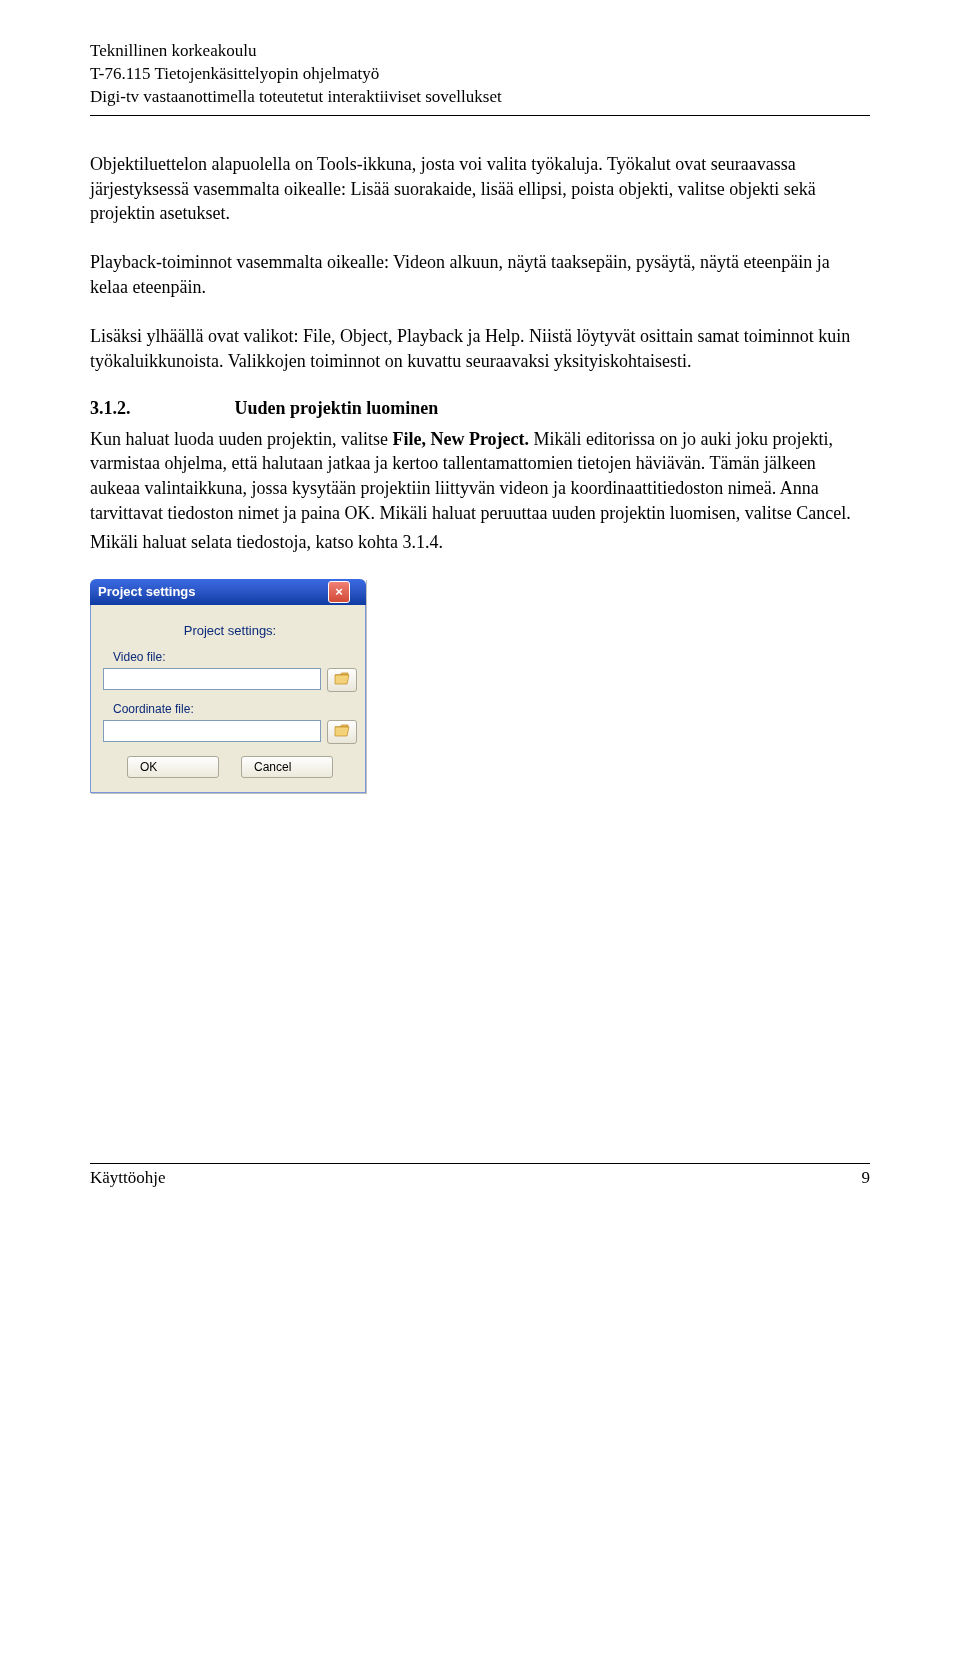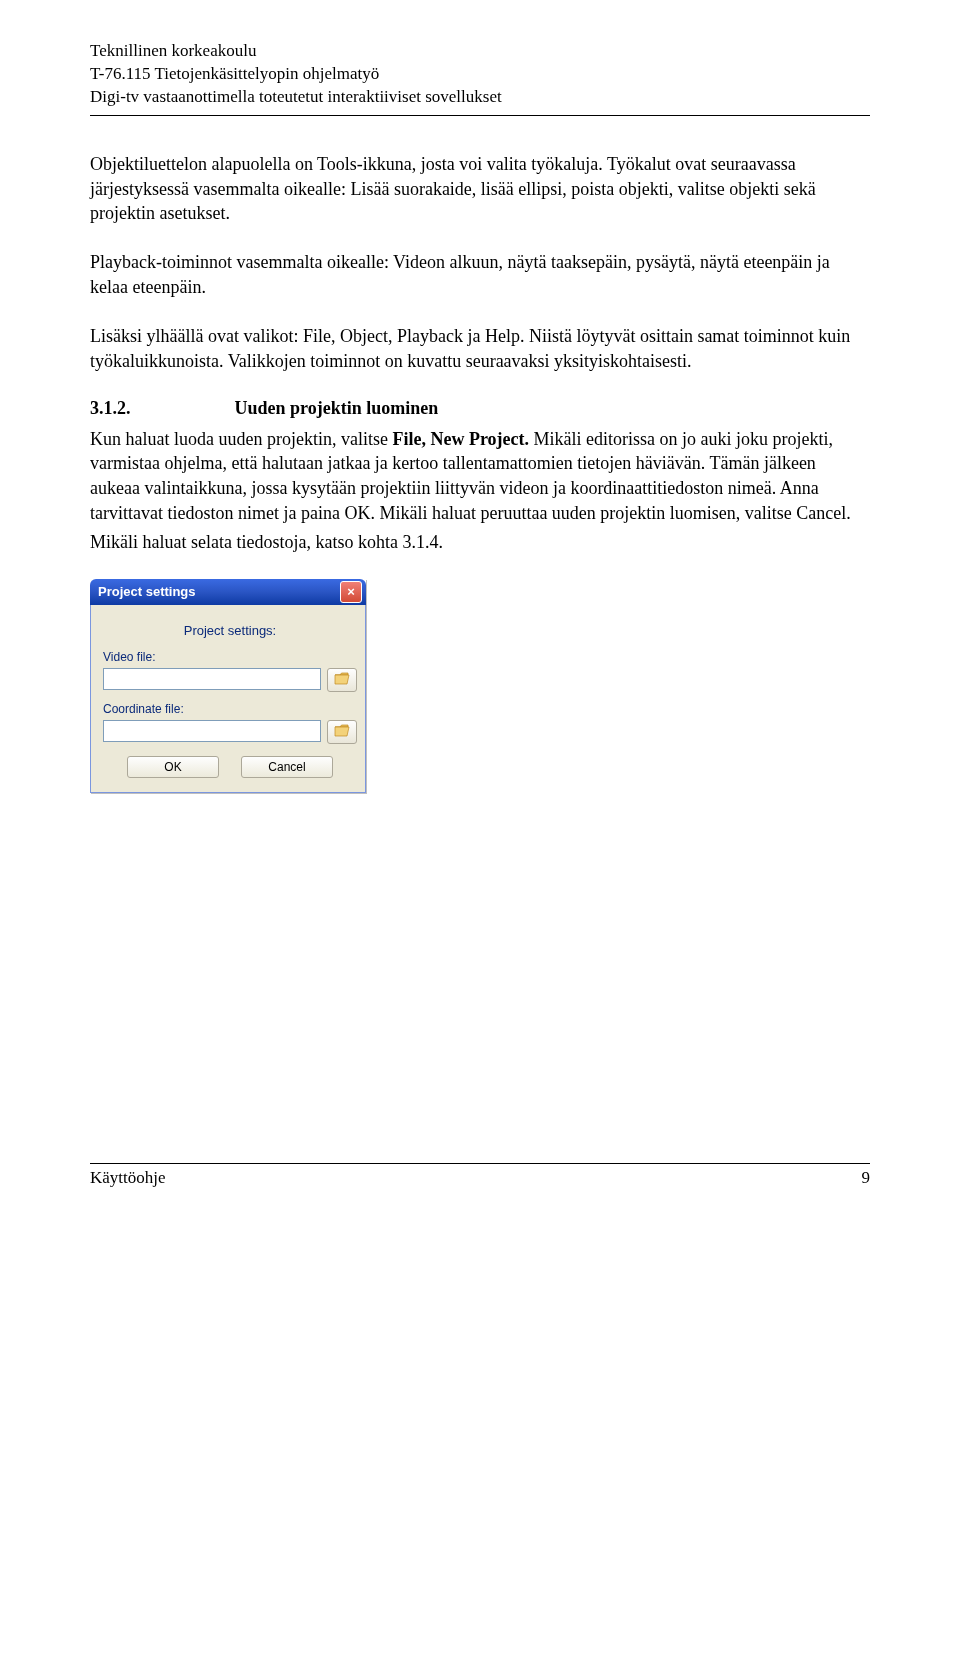--- a/index.html
+++ b/index.html
@@ -53,21 +53,21 @@
     font-size: 12px;
     color: #000;
     box-shadow: 1px 1px 0 rgba(0,0,0,0.25);
   }
   .titlebar {
     height: 26px;
     background: linear-gradient(to bottom, #3a6ae2 0%, #2a55c4 50%, #0e3aa3 100%);
     color: #fff;
     display: flex;
     align-items: center;
-    padding: 0 4px 0 8px;
+    padding: 0 16px 0 8px;
     border-radius: 6px 6px 0 0;
     font-weight: bold;
     font-size: 13px;
   }
   .titlebar .title-text { flex: 1; }
   .close-btn {
     width: 20px; height: 20px;
     background: linear-gradient(to bottom,#f08076,#d24a36);
     border: 1px solid #fff;
     border-radius: 3px;
@@ -87,21 +87,21 @@
   .ps-heading {
     text-align: center;
     color: #0b2a7a;
     font-weight: normal;
     margin: 4px 0 12px 0;
     font-size: 13px;
   }
   .field-label {
     color: #0b2a7a;
     font-size: 12px;
-    margin: 2px 0 4px 0;
+    margin: 2px 0 4px 10px;
   }
   .field-row {
     display: flex;
     align-items: stretch;
     gap: 6px;
     margin-bottom: 10px;
   }
   .text-input {
     flex: 1;
     background: #fff;
@@ -125,21 +125,20 @@
     justify-content:center;
     gap: 22px;
     margin-top: 12px;
   }
   .win-btn {
     min-width: 66px;
     padding: 3px 12px;
     background: linear-gradient(to bottom,#fefefe,#eceadb);
     border: 1px solid #aca899;
     border-radius: 3px;
-    text-align: center;
     cursor: pointer;
     font-size: 12px;
   }
 
   
   .footer {
     position: absolute;
     bottom: 24px;
     left: 90px;
     right: 90px;

